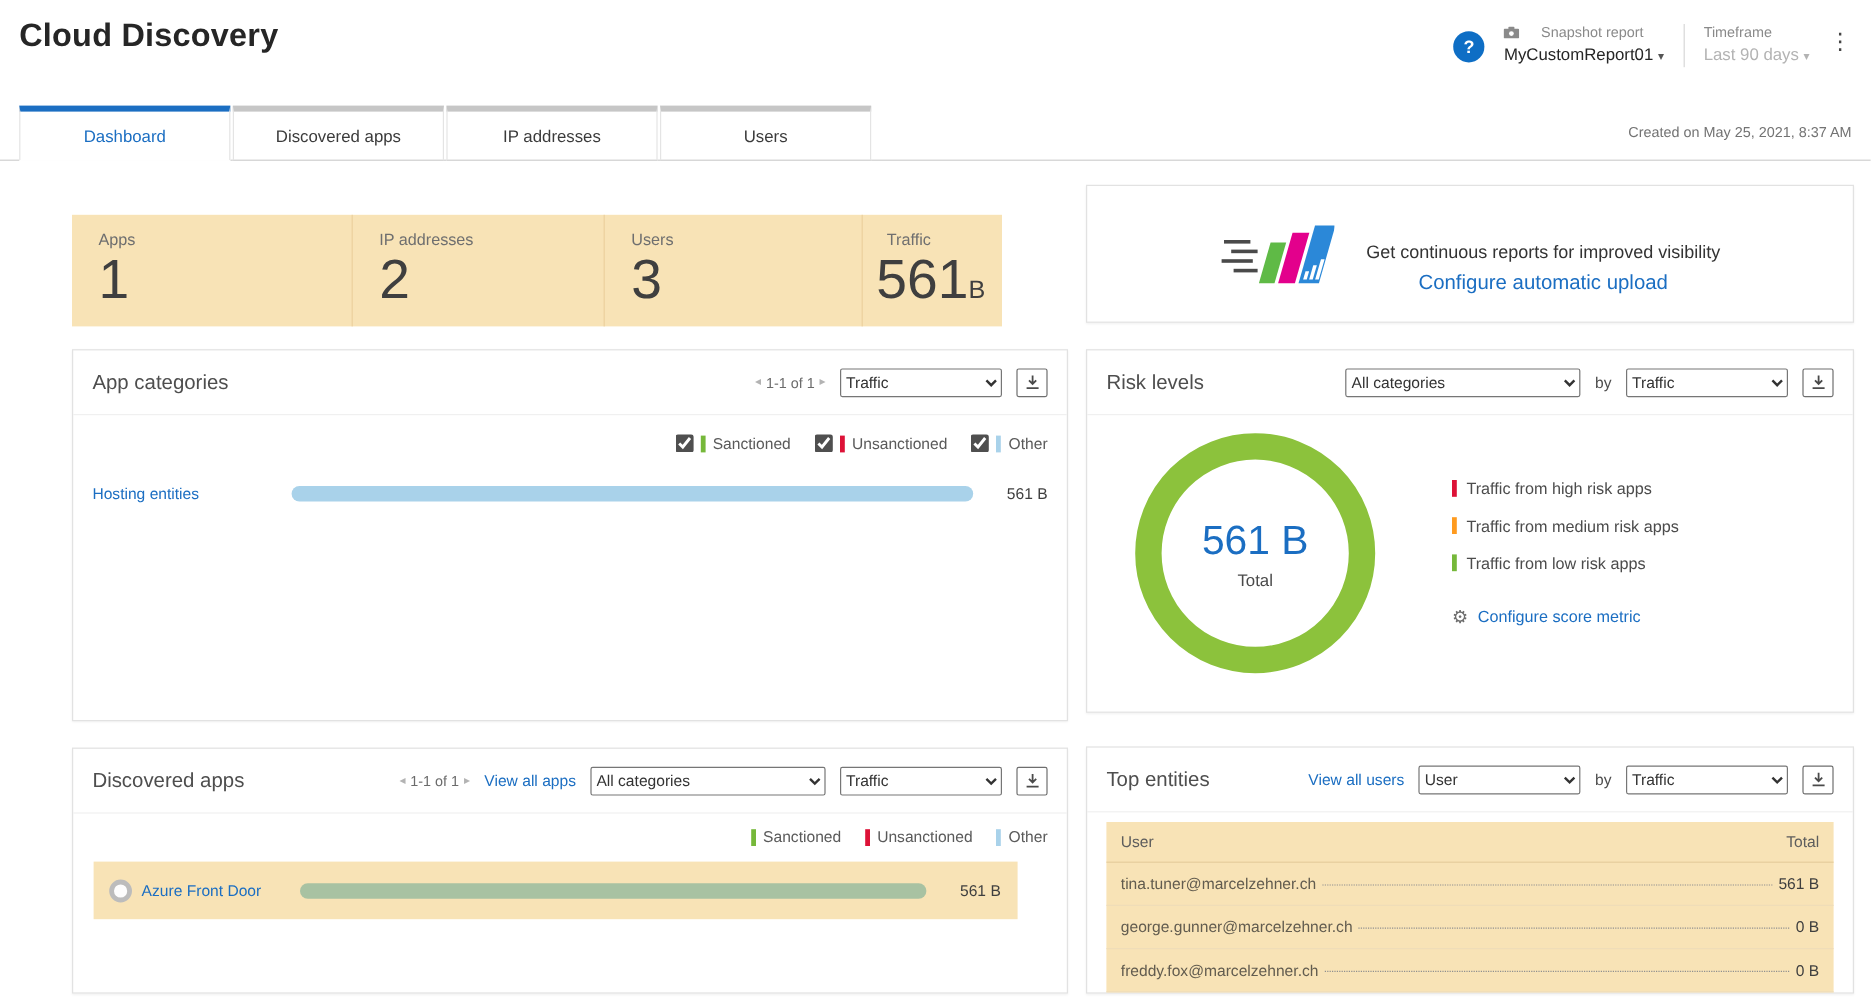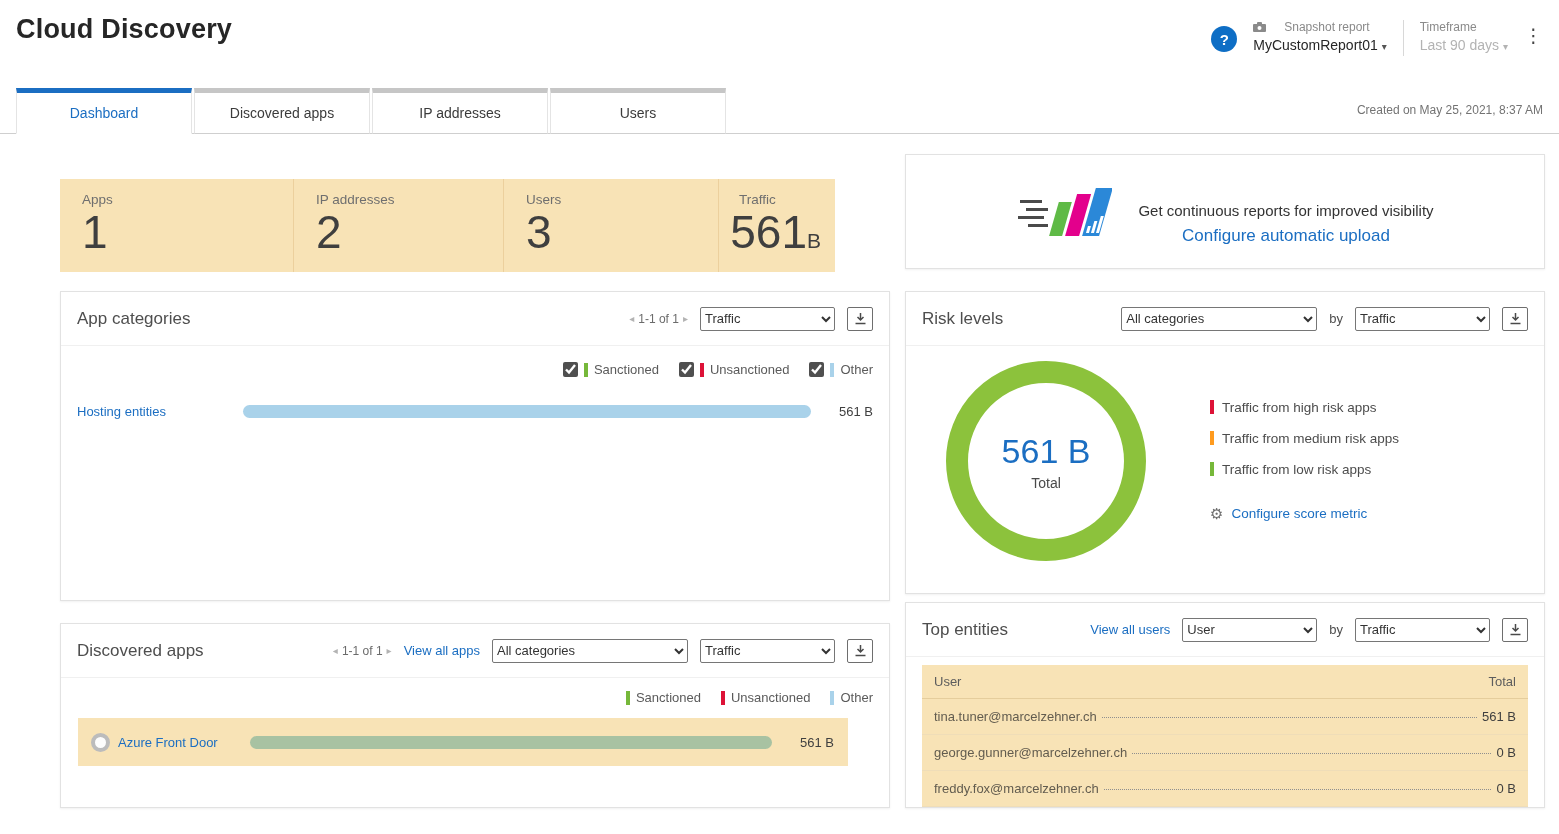--- a/index.html
+++ b/index.html
@@ -86,21 +86,21 @@
   .donut { width:200px; height:200px; border:22px solid #8cc23c; border-radius:50%;
     display:flex; flex-direction:column; align-items:center; justify-content:center; gap:4px; }
   .donut-value { font-size:34px; font-weight:300; color:#1b6ec2; }
   .donut-label { font-size:14px; color:#4a4a4a; }
   .risk-legend { margin-left:64px; display:flex; flex-direction:column; gap:16px; }
   .risk-item { display:flex; align-items:center; gap:8px; font-size:13.5px; color:#4c4c4c; }
   .configure { display:flex; align-items:center; gap:8px; margin-top:12px; }
   .gear { font-size:15px; color:#6d6d6d; }
   .configure .link { font-size:13.5px; }
 
-  .card-top { margin-top:8px; flex:1; }
+  .card-top { margin-top:28px; flex:1; }
   .te-table { margin:8px 16px 0 16px; background:#f8e3b6; }
   .te-head { display:flex; justify-content:space-between; padding:9px 12px; font-size:13px; color:#5d5d5d;
     border-bottom:1px solid #e5cd9c; }
   .te-row { display:flex; align-items:baseline; padding:10px 12px; font-size:13px; color:#625c4f;
     border-bottom:1px solid #efddb8; }
   .leader { flex:1; border-bottom:1px dotted #8f8f8f; margin:0 5px; transform:translateY(-3px); }
   .te-total { color:#3f3f3f; }
 </style>
 </head>
 <body>

